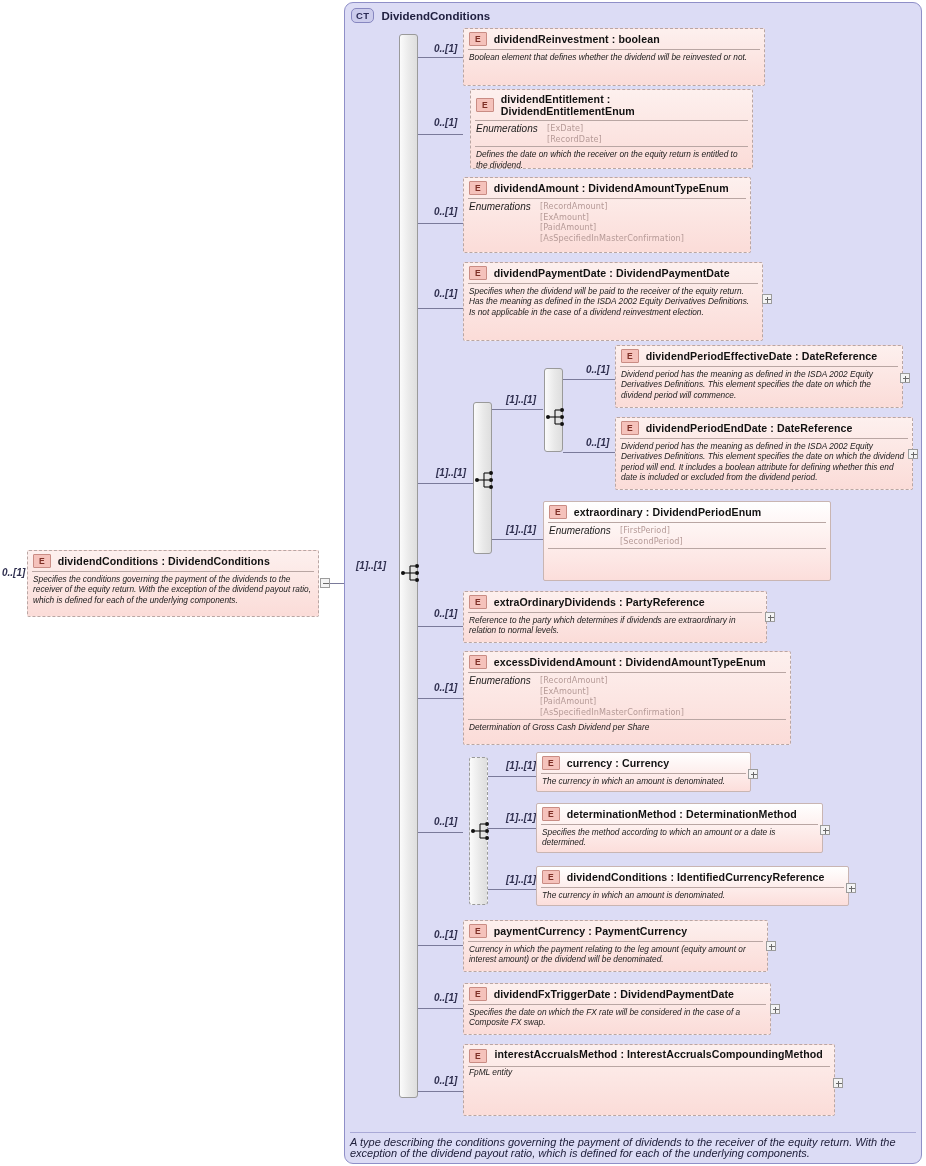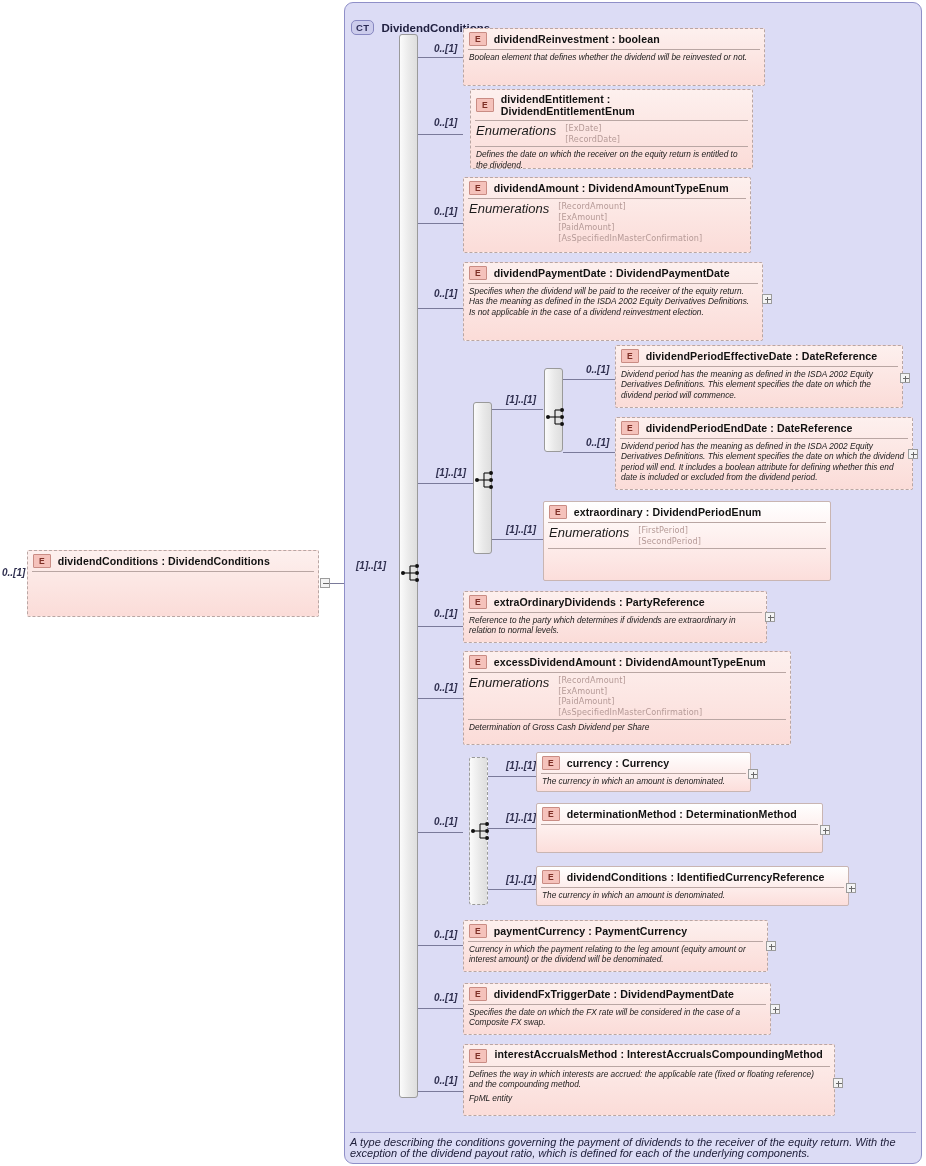--- a/index.html
+++ b/index.html
@@ -4,21 +4,21 @@
 <style>
   html,body{margin:0;padding:0;background:#ffffff;}
   body{width:926px;height:1166px;position:relative;
        font-family:"Liberation Sans","DejaVu Sans",sans-serif;
        -webkit-font-smoothing:antialiased;}
   #canvas{position:relative;width:926px;height:1166px;overflow:hidden;}
 
   
   .ct-box{position:absolute;left:344px;top:2px;width:578px;height:1162px;
           background:#dcdcf5;border:1px solid #8f8fc8;border-radius:9px;box-sizing:border-box;}
-  .ct-head{position:absolute;left:6px;top:17px;display:flex;align-items:center;gap:7px;}
+  .ct-head{position:absolute;left:6px;top:5px;display:flex;align-items:center;gap:7px;}
   .ct-badge{display:inline-block;border:1px solid #8787c0;border-radius:5px;
             background:#ccccec;color:#2b2b55;font-size:9.5px;font-weight:bold;
             padding:1px 4px;letter-spacing:.4px;line-height:11px;}
   .ct-title{font-size:11.5px;font-weight:bold;color:#202040;}
 
   .ct-footer{position:absolute;left:5px;right:5px;bottom:4px;border-top:1px solid #a9a9d6;
              padding-top:4px;}
   .ct-footer p{margin:0;font-size:11px;font-style:italic;color:#20203c;line-height:11px;}
 
   
@@ -47,21 +47,21 @@
   .el-hd{display:flex;align-items:center;gap:7px;padding:3px 5px 3px 5px;}
   .el-badge{display:inline-block;border:1px solid #c98c84;background:#f5c2bb;
             color:#7d2f26;font-size:8.5px;font-weight:bold;line-height:10px;
             padding:1px 5px;border-radius:1px;}
   .el-name{font-size:10.6px;font-weight:bold;color:#111;letter-spacing:.1px;}
   .el-name.wrap{display:block;text-align:center;width:100%;line-height:12.5px;}
   .sep{border-top:1px solid #b9a6a3;margin:0 4px;}
   .el-doc{padding:2px 5px 3px 5px;font-size:8.3px;font-style:italic;color:#1b1b1b;
           line-height:10.4px;}
   .enum-row{display:flex;padding:2px 5px 2px 5px;gap:9px;}
-  .enum-lbl{font-size:13px;font-style:italic;color:#1b1b1b;flex:0 0 62px;}
+  .enum-lbl{font-size:10px;font-style:italic;color:#1b1b1b;flex:0 0 62px;}
   .enum-vals{font-size:8.1px;color:#b59a97;line-height:10.6px;
              font-family:"DejaVu Sans","Liberation Sans",sans-serif;letter-spacing:.1px;}
 
   
   .pm{position:absolute;width:10px;height:10px;box-sizing:border-box;
       border:1px solid #9c9c9c;background:#f4f4f4;}
   .pm i{position:absolute;background:#6a6a6a;}
   .pm .hbar{left:2px;top:4px;width:6px;height:1px;}
   .pm .vbar{left:4px;top:2px;width:1px;height:6px;}
 </style>
@@ -71,20 +71,21 @@
 <div id="canvas">
 
   <div class="card" style="left:2px;top:567px;">0..[1]</div>
 
   <div class="el opt" style="left:27px;top:550px;width:292px;height:67px;">
     <div class="el-hd">
       <span class="el-badge">E</span>
       <span class="el-name">dividendConditions : DividendConditions</span>
     </div>
     <div class="sep"></div>
+    <div class="el-doc">Specifies the conditions governing the payment of the dividends to the receiver of the equity return. With the exception of the dividend payout ratio, which is defined for each of the underlying components.</div>
   </div>
 
   <div class="pm" style="left:320px;top:578px;">
     <i class="hbar"></i>
   </div>
   <div class="ln h" style="left:330px;top:583px;width:60px;"></div>
 
   <div class="ct-box">
     <div class="ct-head">
       <span class="ct-badge">CT</span>
@@ -344,20 +345,21 @@
     <i class="hbar"></i>
       <i class="vbar"></i>
   </div>
 
   <div class="el req" style="left:536px;top:803px;width:287px;height:50px;">
     <div class="el-hd">
       <span class="el-badge">E</span>
       <span class="el-name">determinationMethod : DeterminationMethod</span>
     </div>
     <div class="sep"></div>
+    <div class="el-doc">Specifies the method according to which an amount or a date is determined.</div>
   </div>
   <div class="pm" style="left:820px;top:825px;">
     <i class="hbar"></i>
       <i class="vbar"></i>
   </div>
 
   <div class="el req" style="left:536px;top:866px;width:313px;height:40px;">
     <div class="el-hd">
       <span class="el-badge">E</span>
       <span class="el-name">dividendConditions : IdentifiedCurrencyReference</span>
@@ -395,21 +397,20 @@
     <i class="hbar"></i>
       <i class="vbar"></i>
   </div>
 
   <div class="el opt" style="left:463px;top:1044px;width:372px;height:72px;">
     <div class="el-hd" style="align-items:flex-start;">
       <span class="el-badge" style="margin-top:1px;">E</span>
       <span class="el-name wrap" style="width:330px;">interestAccrualsMethod : InterestAccrualsCompoundingMethod</span>
     </div>
     <div class="sep"></div>
-    <div class="el-doc">Defines the way in which interests are accrued: the applicable rate (fixed or floating reference) and the compounding method.</div>
     <div class="el-doc" style="padding-top:0;">FpML entity</div>
   </div>
   <div class="pm" style="left:833px;top:1078px;">
     <i class="hbar"></i>
       <i class="vbar"></i>
   </div>
 
 </div>
 
 </body></html>

